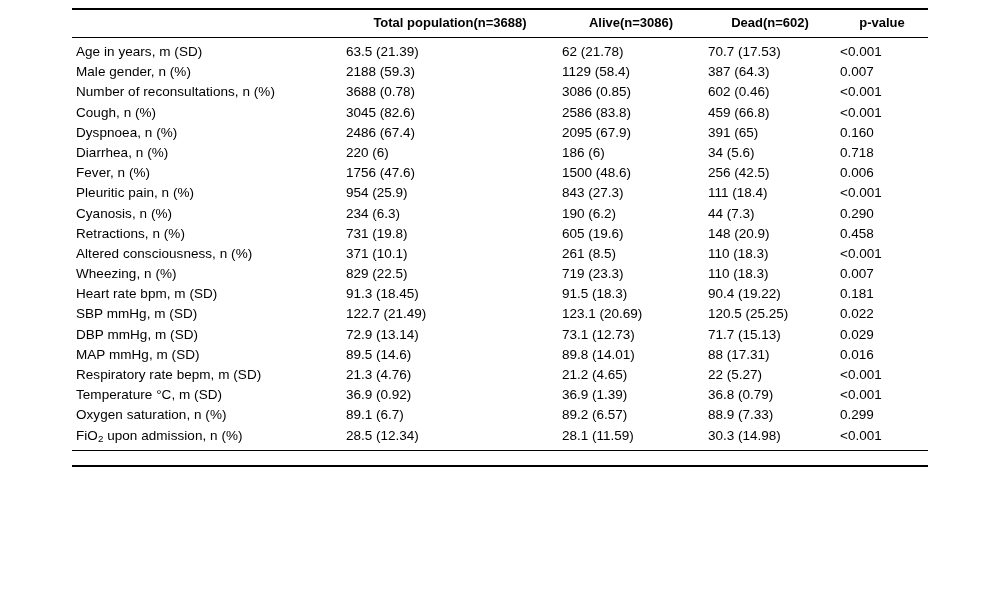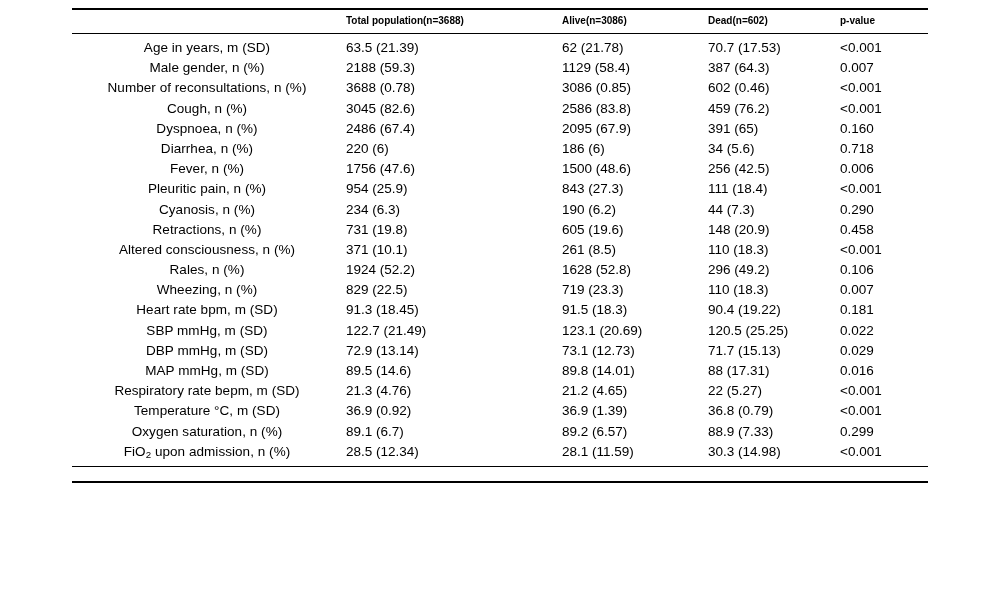--- a/index.html
+++ b/index.html
@@ -33,23 +33,23 @@
     table-layout: fixed;
     font-size: 13.5px;
   }
   table.clinical col.c0 { width: 270px; }
   table.clinical col.c1 { width: 216px; }
   table.clinical col.c2 { width: 146px; }
   table.clinical col.c3 { width: 132px; }
   table.clinical col.c4 { width: 92px; }
 
   thead th {
-    text-align: left;
+    text-align: center;
     font-weight: bold;
-    font-size: 10px;
+    font-size: 13px;
     padding: 5px 4px 7px 4px;
     vertical-align: bottom;
     white-space: nowrap;
   }
   thead tr.head-row {
     border-top: 2.5px solid #000;
     border-bottom: 1.2px solid #000;
   }
   tbody td {
     text-align: left;
@@ -67,21 +67,21 @@
   tfoot td {
     border-top: 1.2px solid #000;
     border-bottom: 2.5px solid #000;
     height: 14px;
     padding: 0;
   }
   sub {
     font-size: 0.72em;
     vertical-align: -0.25em;
   }
-  .rowlabel { letter-spacing: 0.05px; text-align: center; }
+  .rowlabel { letter-spacing: 0.05px; }
 </style>
 </head>
 <body>
 
 <div class="page">
   <div class="table-wrap">
     <table class="clinical">
       <colgroup>
         <col class="c0">
           <col class="c1">
@@ -117,21 +117,21 @@
             <td class="rowlabel">Number of reconsultations, n (%)</td>
             <td>3688 (0.78)</td>
             <td>3086 (0.85)</td>
             <td>602 (0.46)</td>
             <td>&lt;0.001</td>
           </tr>
           <tr>
             <td class="rowlabel">Cough, n (%)</td>
             <td>3045 (82.6)</td>
             <td>2586 (83.8)</td>
-            <td>459 (76.2)</td>
+            <td>459 (66.8)</td>
             <td>&lt;0.001</td>
           </tr>
           <tr>
             <td class="rowlabel">Dyspnoea, n (%)</td>
             <td>2486 (67.4)</td>
             <td>2095 (67.9)</td>
             <td>391 (65)</td>
             <td>0.160</td>
           </tr>
           <tr>
@@ -168,27 +168,20 @@
             <td>605 (19.6)</td>
             <td>148 (20.9)</td>
             <td>0.458</td>
           </tr>
           <tr>
             <td class="rowlabel">Altered consciousness, n (%)</td>
             <td>371 (10.1)</td>
             <td>261 (8.5)</td>
             <td>110 (18.3)</td>
             <td>&lt;0.001</td>
-          </tr>
-          <tr>
-            <td class="rowlabel">Rales, n (%)</td>
-            <td>1924 (52.2)</td>
-            <td>1628 (52.8)</td>
-            <td>296 (49.2)</td>
-            <td>0.106</td>
           </tr>
           <tr>
             <td class="rowlabel">Wheezing, n (%)</td>
             <td>829 (22.5)</td>
             <td>719 (23.3)</td>
             <td>110 (18.3)</td>
             <td>0.007</td>
           </tr>
           <tr>
             <td class="rowlabel">Heart rate bpm, m (SD)</td>

